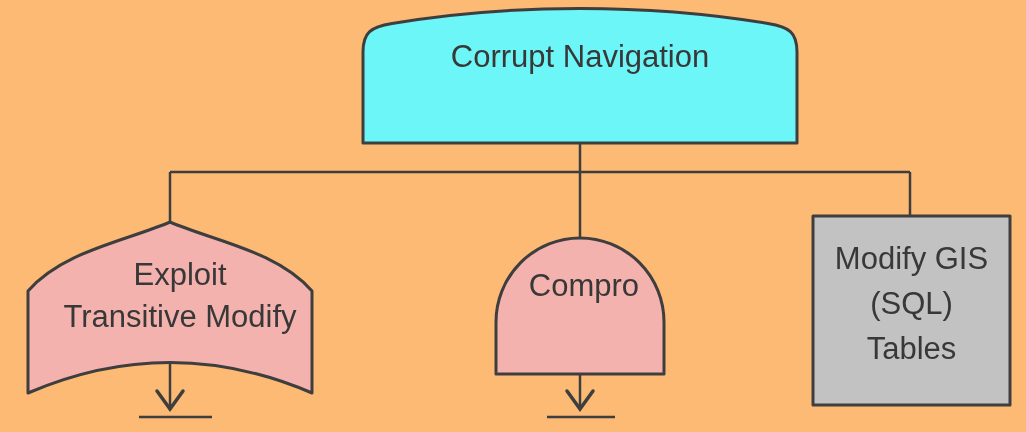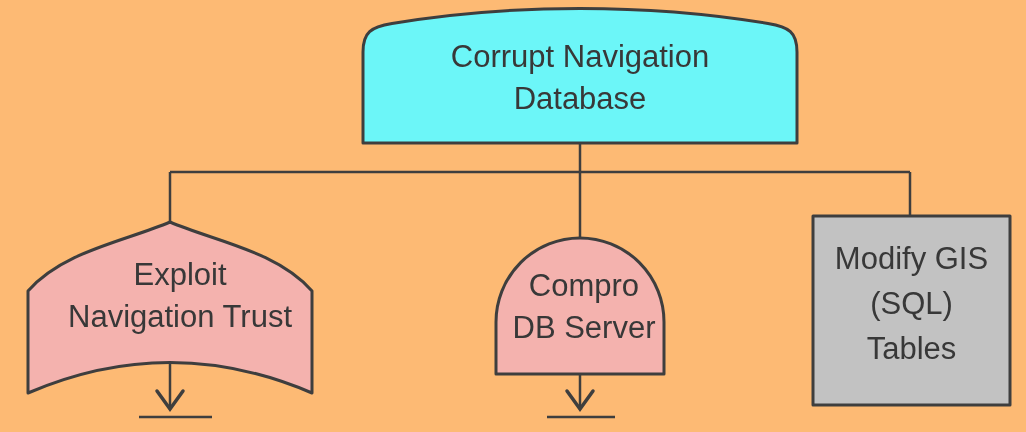--- a/index.html
+++ b/index.html
@@ -83,31 +83,29 @@
 
     <g>
       <path class="connector" d="M 580,374 L 580,406"></path>
       <path class="arrow-head" d="M 567,391 L 580,409 L 593,391"></path>
       <path class="connector" d="M 547,417 L 615,417"></path>
     </g>
   </svg>
 
   <div class="node-label label-root">
     <span>Corrupt Navigation</span>
-    <span>Database</span>
   </div>
 
   <div class="node-label label-left">
     <span>Exploit</span>
-    <span>Navigation Trust</span>
+    <span>Transitive Modify</span>
   </div>
 
   <div class="node-label label-middle">
     <span>Compro</span>
-    <span>DB Server</span>
   </div>
 
   <div class="node-label label-right">
     <span>Modify GIS</span>
     <span>(SQL)</span>
     <span>Tables</span>
   </div>
 
 </div>
 

